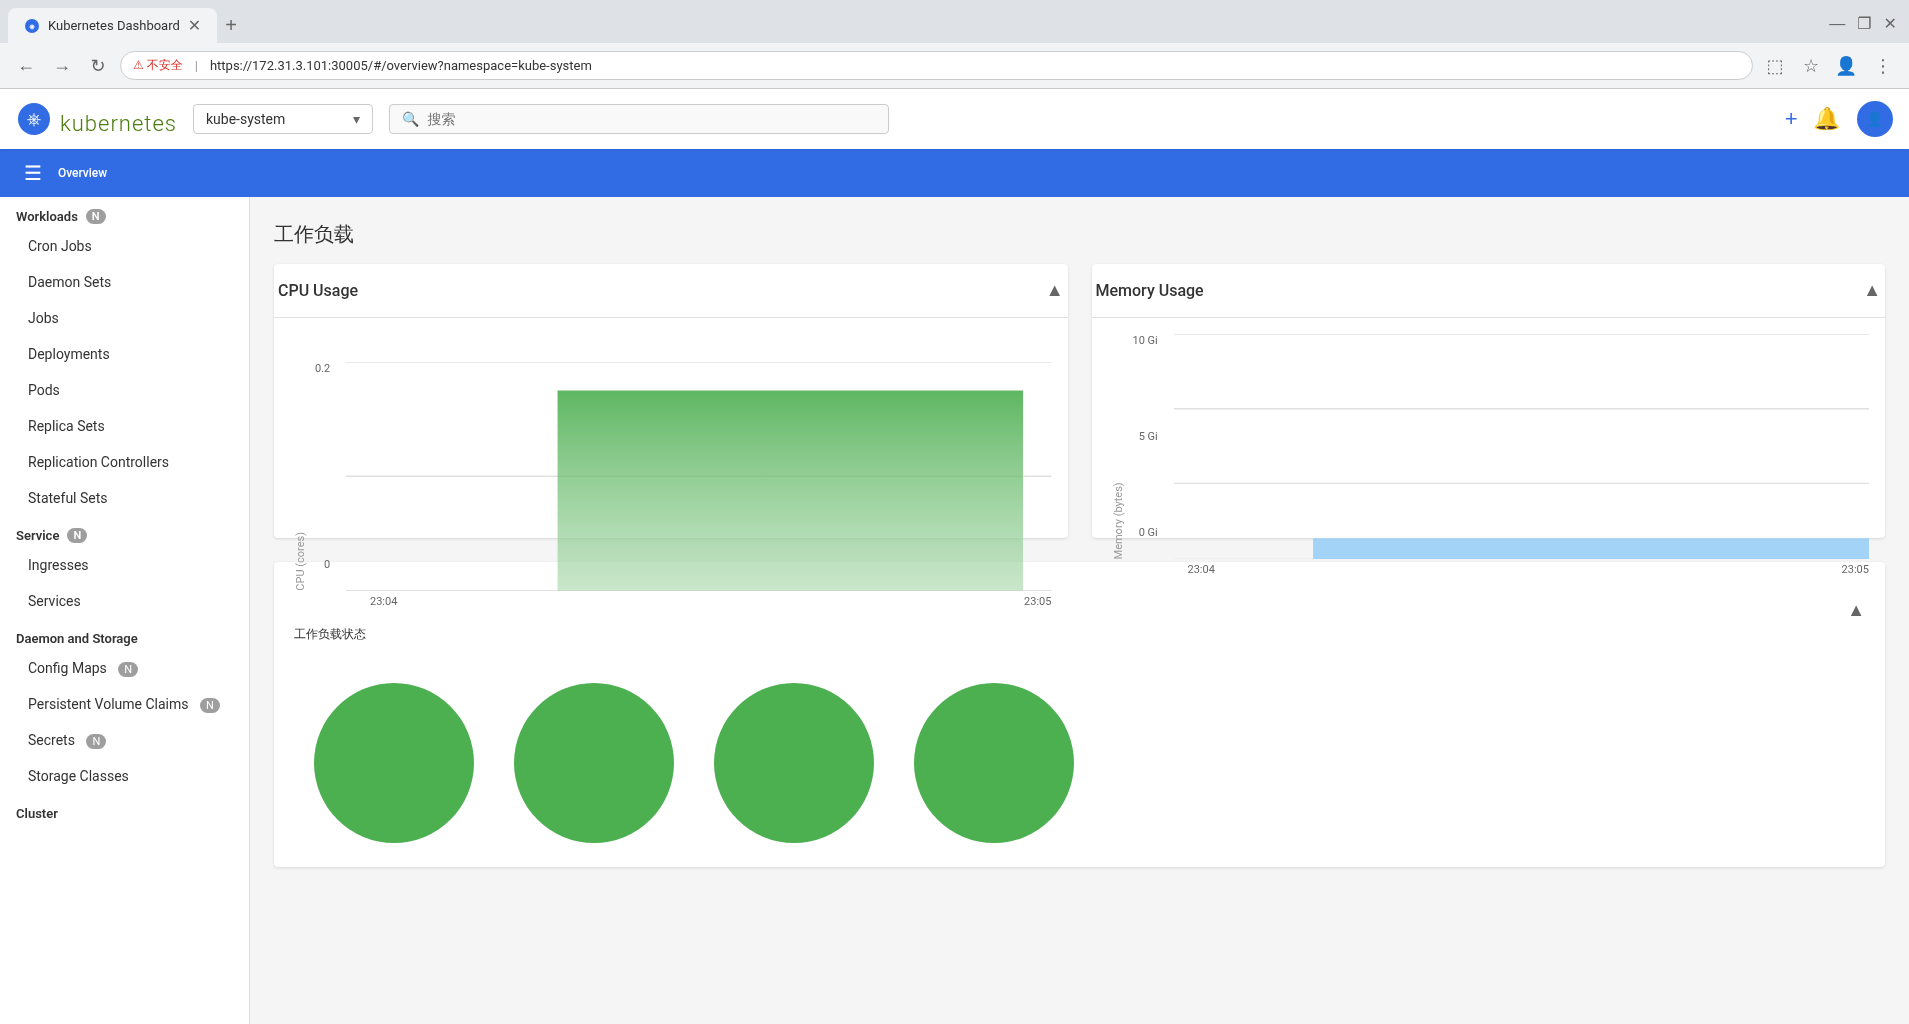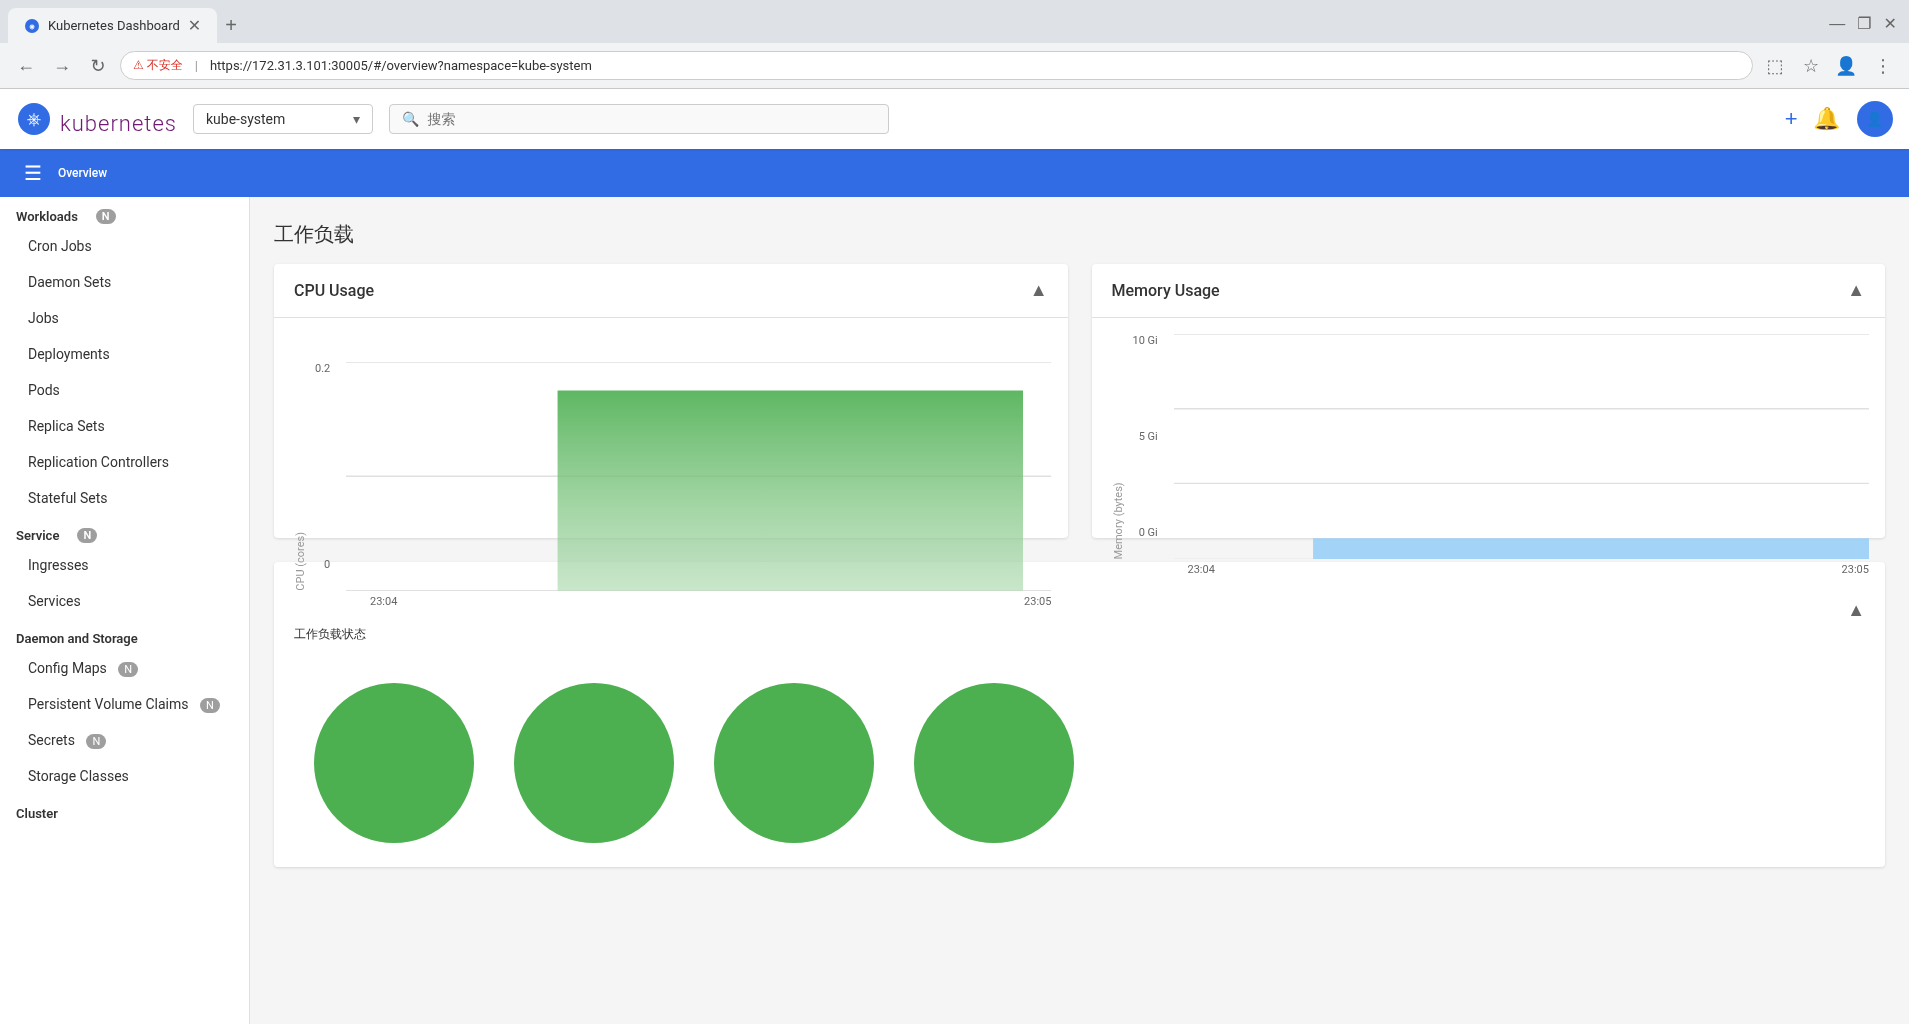--- a/index.html
+++ b/index.html
@@ -19,50 +19,50 @@
     .address-bar .warning { color: #d93025; font-size: 12px; }
     .address-bar .url { color: #333; flex: 1; }
     .nav-actions { display: flex; gap: 8px; align-items: center; }
     .nav-action-btn { background: none; border: none; cursor: pointer; color: #666; font-size: 18px; width: 28px; height: 28px; display: flex; align-items: center; justify-content: center; border-radius: 50%; }
     .minimize-btn, .restore-btn, .close-btn { background: none; border: none; cursor: pointer; font-size: 16px; color: #666; padding: 0 4px; }
 
     
     .app-header { background: white; height: 60px; display: flex; align-items: center; padding: 0 16px; gap: 16px; box-shadow: 0 1px 3px rgba(0,0,0,0.1); z-index: 10; position: relative; }
     .k8s-logo { display: flex; align-items: center; gap: 8px; }
     .k8s-logo svg { width: 36px; height: 36px; }
-    .k8s-logo-text { color: #701a75; font-size: 22px; font-weight: 300; letter-spacing: 1px; margin-top: 8px; }
+    .k8s-logo-text { color: #4d7c0f; font-size: 22px; font-weight: 300; letter-spacing: 1px; margin-top: 8px; }
     .namespace-select { display: flex; align-items: center; border: 1px solid #ccc; border-radius: 4px; padding: 6px 12px; gap: 16px; cursor: pointer; min-width: 180px; background: white; }
     .search-bar { flex: 1; max-width: 500px; display: flex; align-items: center; border: 1px solid #ccc; border-radius: 4px; padding: 6px 12px; gap: 8px; background: #f9f9f9; }
     .search-bar input { border: none; outline: none; background: transparent; flex: 1; font-size: 14px; color: #8b5cf6; }
     .header-actions { margin-left: auto; display: flex; align-items: center; gap: 16px; }
     .header-action-btn { background: none; border: none; cursor: pointer; color: #326ce5; font-size: 22px; }
     .user-avatar { width: 36px; height: 36px; border-radius: 50%; background: #326ce5; display: flex; align-items: center; justify-content: center; color: white; cursor: pointer; }
 
     
     .page-banner { background: #326ce5; color: white; padding: 12px 24px; display: flex; align-items: center; gap: 16px; }
     .menu-icon { font-size: 20px; cursor: pointer; }
     .page-title { font-size: 12px; font-weight: 500; }
 
     
     .app-body { display: flex; height: calc(1024px - 60px - 40px - 52px); overflow: hidden; }
 
     
     .sidebar { width: 250px; background: white; overflow-y: auto; border-right: 1px solid #e0e0e0; flex-shrink: 0; }
-    .sidebar-section-header { padding: 12px 16px 4px; font-size: 13px; font-weight: 600; color: #333; display: flex; align-items: center; gap: 18px; }
+    .sidebar-section-header { padding: 12px 16px 4px; font-size: 13px; font-weight: 600; color: #333; display: flex; align-items: center; gap: 8px; }
     .sidebar-badge { background: #9e9e9e; color: white; border-radius: 10px; padding: 1px 6px; font-size: 11px; }
     .sidebar-item { padding: 10px 16px 10px 28px; cursor: pointer; font-size: 14px; color: #333; }
 
     
     .main-content { flex: 1; overflow-y: auto; padding: 24px; background: #f5f5f5; }
     .section-title { font-size: 20px; font-weight: 400; color: #333; margin-bottom: 16px; }
 
     
     .charts-row { display: flex; gap: 24px; margin-bottom: 24px; }
     .chart-card { background: white; border-radius: 4px; box-shadow: 0 1px 3px rgba(0,0,0,0.12); flex: 1; }
-    .chart-card-header { display: flex; align-items: center; justify-content: space-between; padding: 16px 20px; border-bottom: 1px solid #e0e0e0; }
+    .chart-card-header { display: flex; align-items: center; justify-content: space-between; padding: 16px 4px; border-bottom: 1px solid #e0e0e0; }
     .chart-card-title { font-size: 16px; font-weight: 500; color: #333; }
     .chart-card-toggle { background: none; border: none; cursor: pointer; color: #666; font-size: 18px; }
     .chart-body { padding: 16px; position: relative; height: 220px; }
 
     
     .cpu-chart { width: 100%; height: 100%; display: flex; flex-direction: column; margin-top: 28px; }
     .cpu-chart-area { flex: 1; display: flex; gap: 8px; }
     .y-axis { display: flex; flex-direction: column; justify-content: space-between; align-items: flex-end; padding-right: 8px; font-size: 11px; color: #666; padding-bottom: 20px; }
     .chart-plot { flex: 1; position: relative; }
     .chart-plot svg { width: 100%; height: 100%; }

